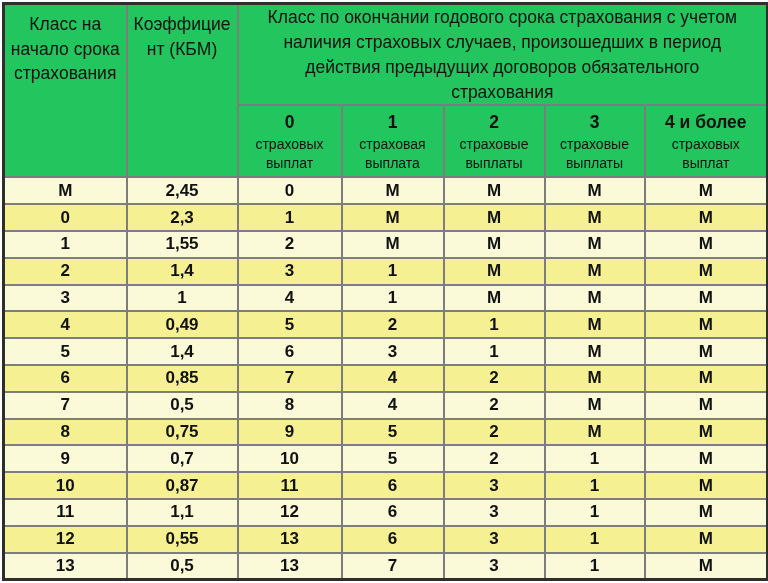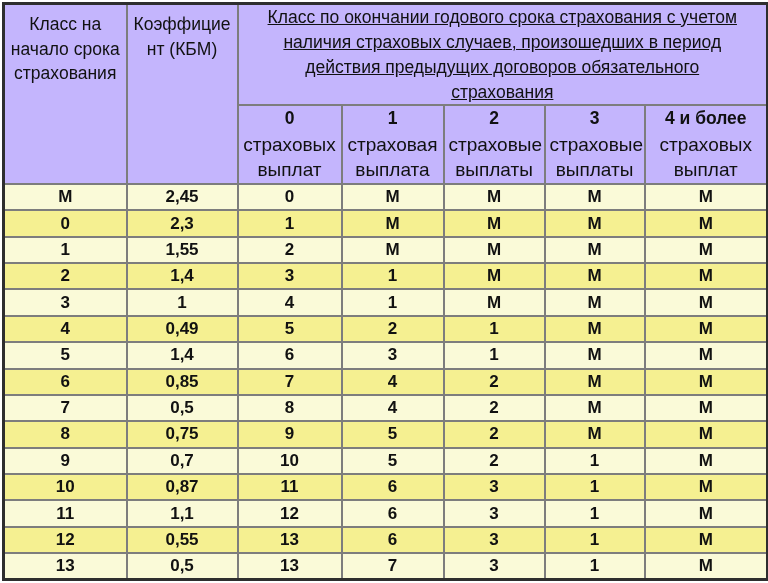--- a/index.html
+++ b/index.html
@@ -23,55 +23,54 @@
     border: 3px solid #2e2e2e;
   }
   th, td {
     border: 2px solid #7d7d7d;
     text-align: center;
     color: #111111;
     padding: 0 4px;
     box-sizing: border-box;
   }
   th.h {
-    background: #c4b5fd;
+    background: #22c55e;
     font-weight: normal;
     font-size: 17.5px;
   }
   th.h-side {
     vertical-align: top;
     padding-top: 7px;
     line-height: 1.4;
   }
   th.h-coef {
     overflow-wrap: anywhere;
     word-break: break-word;
     text-align: center;
   }
   th.h-main {
     height: 94px;
     vertical-align: middle;
     line-height: 1.42;
     padding: 0 28px;
-    text-decoration: underline;
   }
   th.sub {
     height: 72px;
     vertical-align: middle;
   }
   .cnt {
     display: block;
     font-weight: bold;
     font-size: 17.5px;
     line-height: 1.45;
   }
   .lbl {
     display: block;
     font-weight: normal;
-    font-size: 19px;
+    font-size: 14px;
     line-height: 1.35;
   }
   tbody td {
     font-weight: bold;
     font-size: 17px;
     height: 25px;
     vertical-align: middle;
   }
   tr.row-pale td   { background: #fafad8; }
   tr.row-yellow td { background: #f5f091; }

